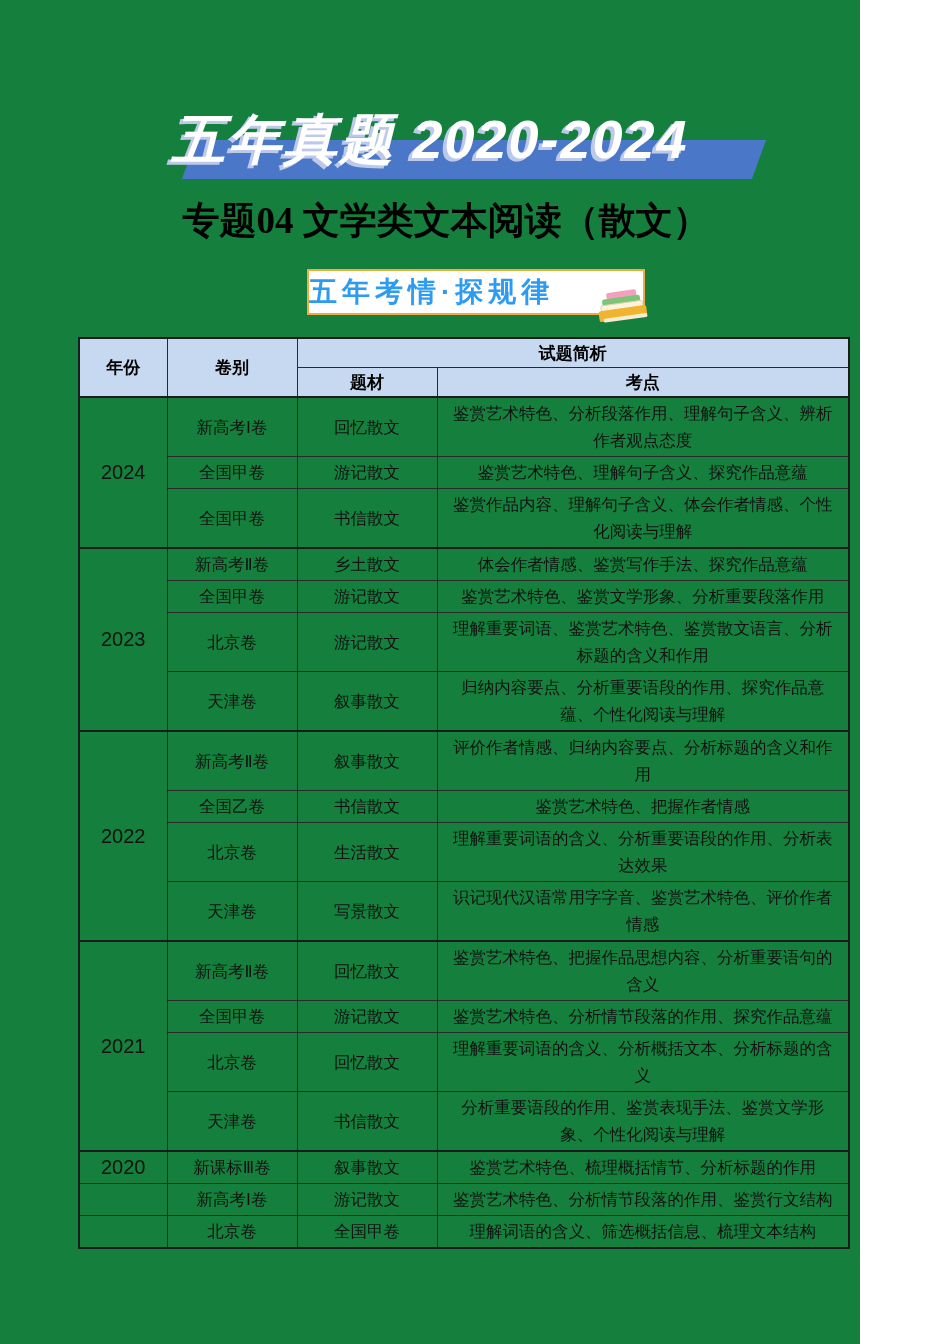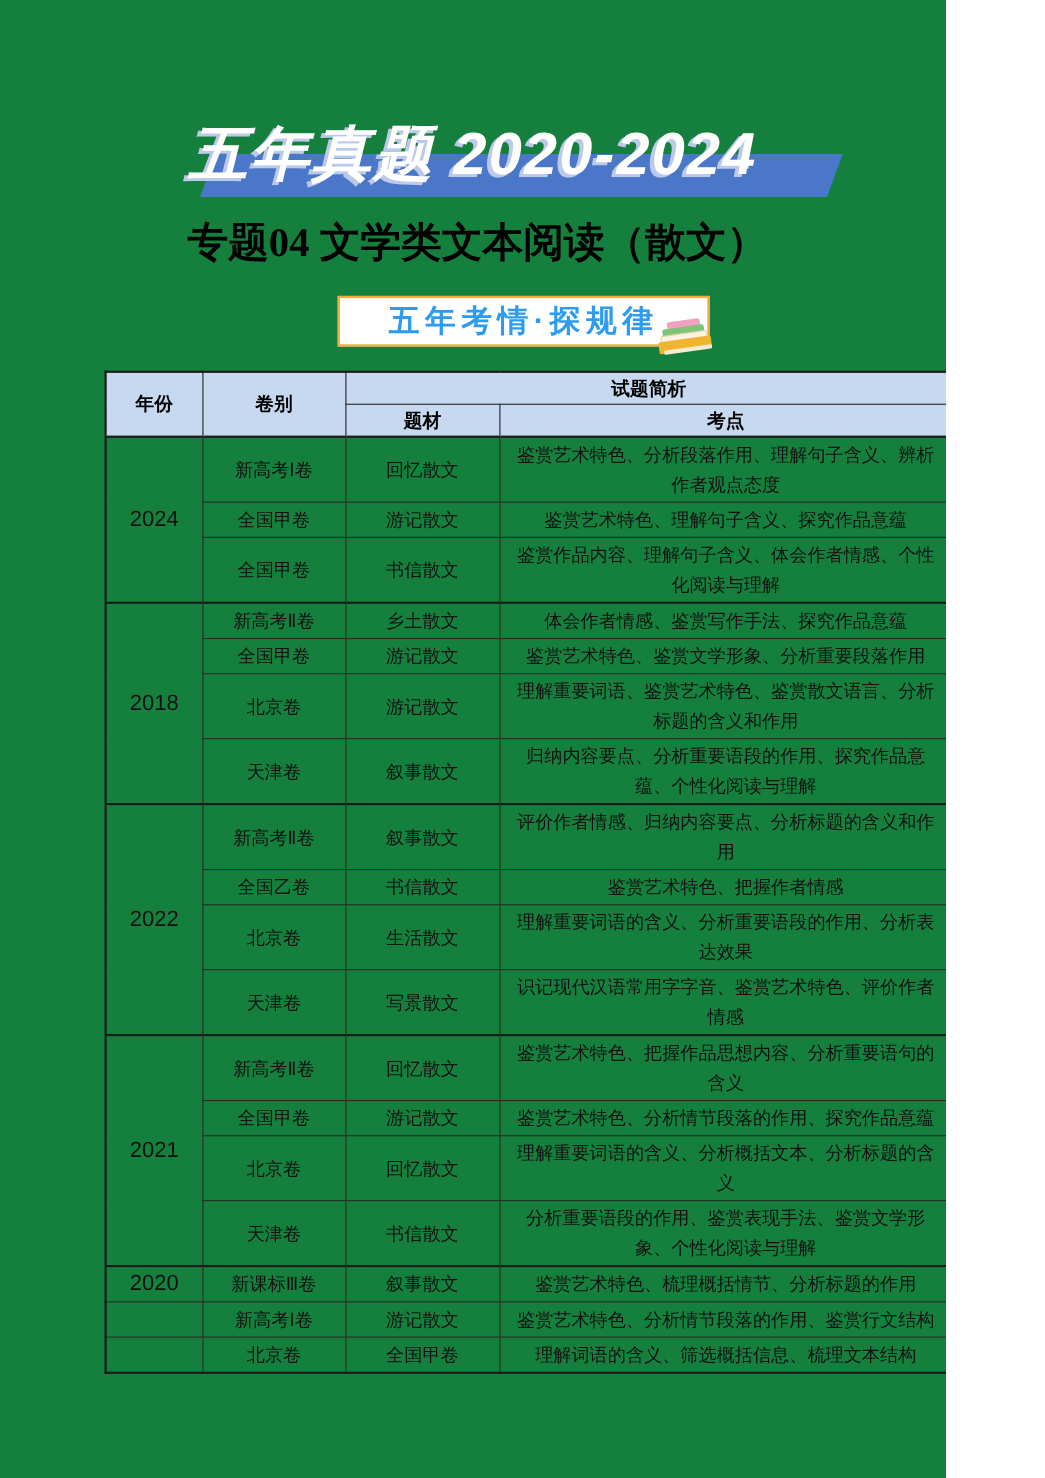--- a/index.html
+++ b/index.html
@@ -36,21 +36,21 @@
     letter-spacing: 2px;
     color: #ffffff;
     text-shadow: -4px 3px 0 var(--banner-shadow, #bcc9ea);
     white-space: nowrap;
   }
 
   
   .page-title {
     position: absolute;
     top: 196px;
-    left: 4px;
+    left: 16px;
     width: 100%;
     text-align: center;
     font-family: "Liberation Serif", serif;
     font-weight: bold;
     font-size: 37px;
     color: #000;
     white-space: nowrap;
   }
 
   
@@ -60,21 +60,21 @@
     top: 269px;
     width: 338px;
     height: 46px;
     box-sizing: border-box;
     border: 2px solid var(--box-border, #f2ab43);
     background: #fff;
   }
   .section-box-text {
     width: 100%;
     line-height: 42px;
-    text-align: center;
+    text-align: left;
     font-family: "Liberation Sans", sans-serif;
     font-weight: bold;
     font-size: 28px;
     letter-spacing: 5px;
     color: var(--box-text, #2d9cf0);
     white-space: nowrap;
   }
   .books-icon {
     position: absolute;
     left: 594px;
@@ -83,21 +83,20 @@
     height: 42px;
     z-index: 2;
   }
 
   
   .table-wrap {
     position: absolute;
     left: 78px;
     top: 337px;
     width: 770px;
-    margin-left: 17px;
   }
   table.exam {
     width: 100%;
     border-collapse: collapse;
     table-layout: fixed;
     border: 2.5px solid #1c1c1c;
     font-family: "Liberation Serif", serif;
   }
   table.exam th, table.exam td {
     border: 1px solid #2a2a2a;
@@ -178,21 +177,21 @@
             <td class="paper-cell">全国甲卷</td>
             <td class="genre-cell">游记散文</td>
             <td class="points-cell">鉴赏艺术特色、理解句子含义、探究作品意蕴</td>
           </tr>
           <tr>
             <td class="paper-cell">全国甲卷</td>
             <td class="genre-cell">书信散文</td>
             <td class="points-cell">鉴赏作品内容、理解句子含义、体会作者情感、个性化阅读与理解</td>
           </tr>
           <tr class="sec-start">
-            <td class="year-cell" rowspan="4">2018</td>
+            <td class="year-cell" rowspan="4">2023</td>
             <td class="paper-cell">新高考Ⅱ卷</td>
             <td class="genre-cell">乡土散文</td>
             <td class="points-cell">体会作者情感、鉴赏写作手法、探究作品意蕴</td>
           </tr>
           <tr>
             <td class="paper-cell">全国甲卷</td>
             <td class="genre-cell">游记散文</td>
             <td class="points-cell">鉴赏艺术特色、鉴赏文学形象、分析重要段落作用</td>
           </tr>
           <tr>

